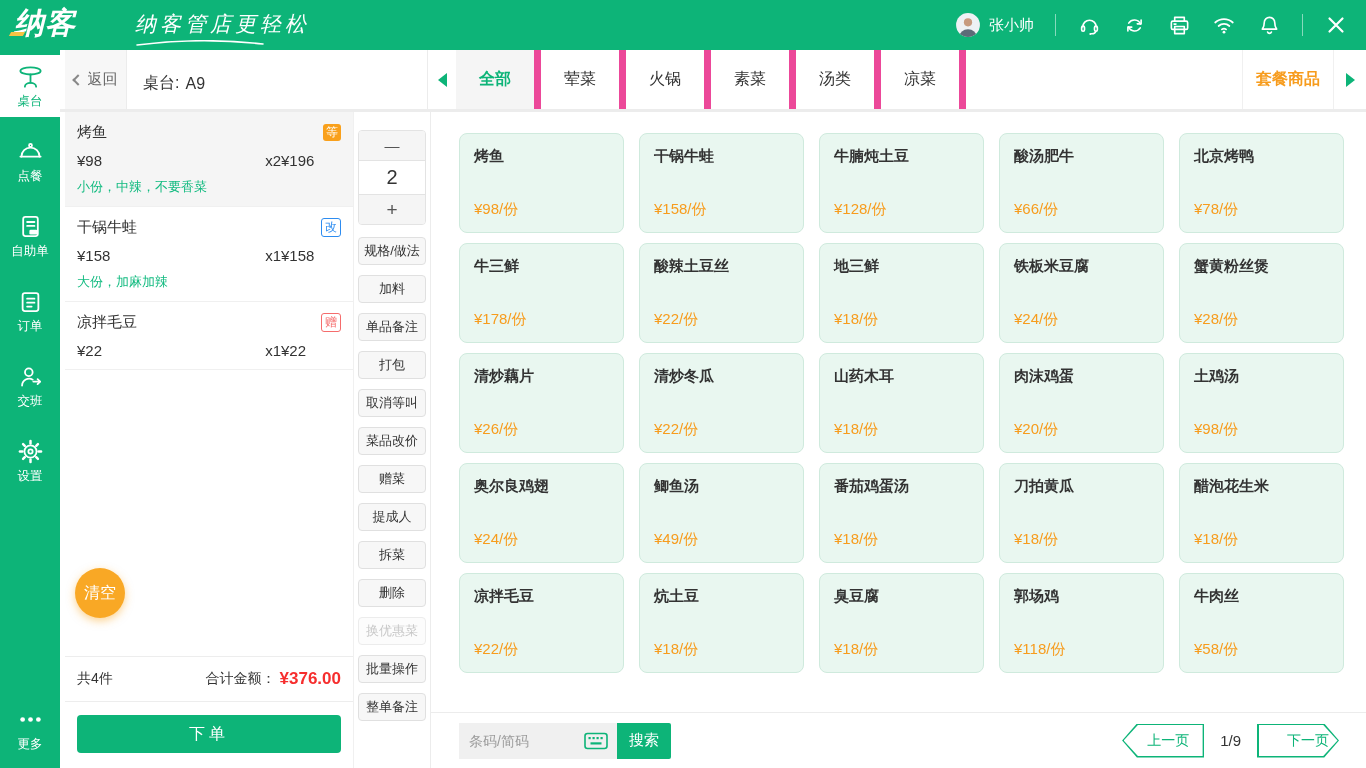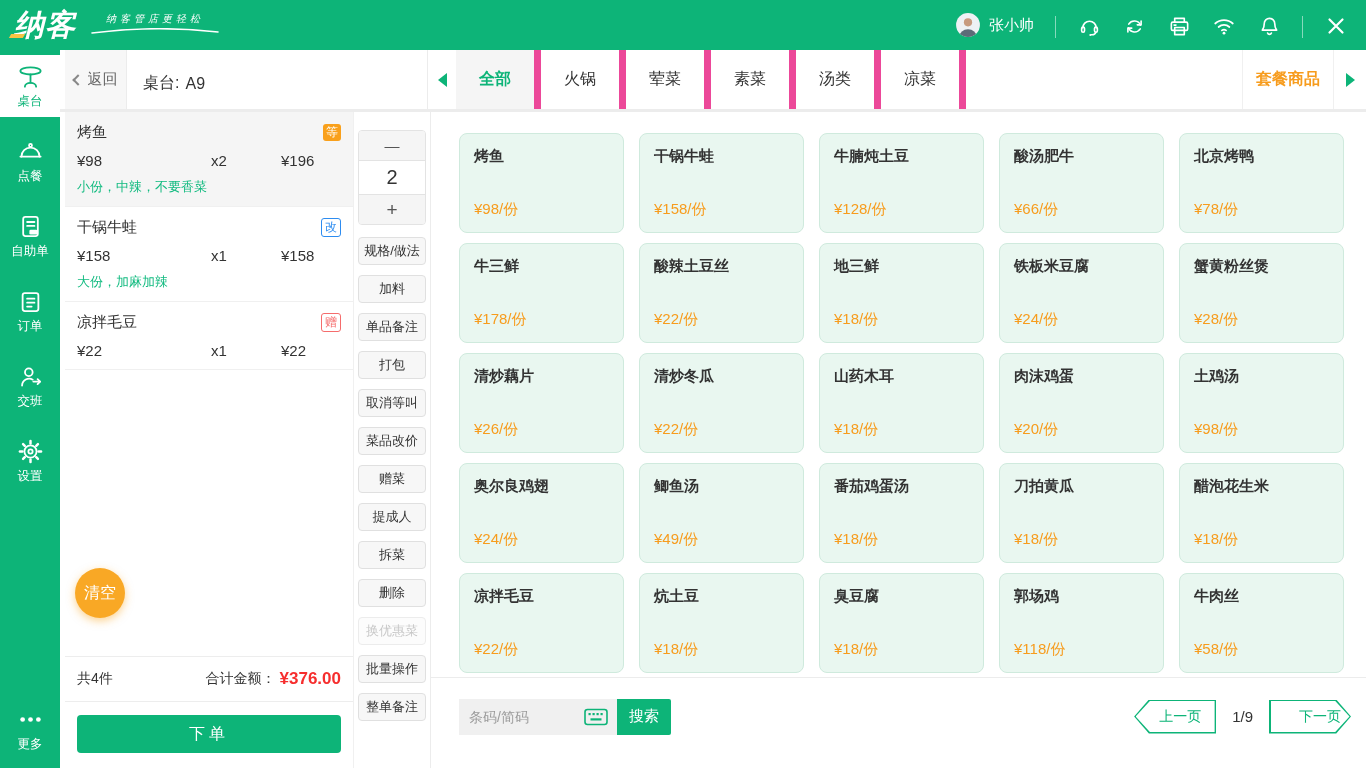--- a/index.html
+++ b/index.html
@@ -5,23 +5,23 @@
   * { margin:0; padding:0; box-sizing:border-box; }
   html,body { width:1366px; height:768px; overflow:hidden; }
   body { font-family:"Liberation Sans","DejaVu Sans",sans-serif; background:#fff; position:relative; color:#333; }
 
   
   .topbar { position:absolute; left:0; top:0; width:1366px; height:50px; background:#0db478; display:flex; align-items:center; justify-content:space-between; padding:0 18px 0 14px; }
   .brand { display:flex; align-items:flex-start; gap:14px; }
   .brand-logo { font-size:30px; font-weight:bold; color:#fff; font-style:italic; letter-spacing:1px; position:relative; line-height:38px; }
   .brand-logo .accent { position:absolute; left:-4px; bottom:6px; width:14px; height:4px; background:#f6c344; transform:skewX(-30deg); }
   .brand-slogan { margin-top:6px; display:flex; flex-direction:column; align-items:center; }
-  .brand-slogan .txt { color:#fff; font-size:10px; font-style:italic; letter-spacing:4px; }
+  .brand-slogan .txt { color:#fff; font-size:21px; font-style:italic; letter-spacing:4px;margin-left:45px; }
   .brand-slogan svg { margin-top:2px; }
-  .top-right { display:flex; align-items:flex-end; gap:21px; }
+  .top-right { display:flex; align-items:center; gap:21px; }
   .userbox { display:flex; align-items:center; gap:8px; color:#fff; font-size:15px; }
   .tdivider { width:1px; height:22px; background:rgba(255,255,255,.5); }
   .ticon { width:24px; height:24px; display:flex; align-items:center; justify-content:center; cursor:pointer; }
   .ticon svg { stroke:#fff; fill:none; stroke-width:1.7; stroke-linecap:round; stroke-linejoin:round; }
 
   
   .sidebar { position:absolute; left:0; top:50px; width:60px; height:718px; background:#0db478; display:flex; flex-direction:column; align-items:stretch; padding-top:5px; }
   .side-item { height:62px; margin-bottom:13px; display:flex; flex-direction:column; align-items:center; justify-content:center; color:#fff; cursor:pointer; }
   .side-item .lbl { font-size:12.5px; margin-top:3px; }
   .side-item svg { stroke:#fff; fill:none; stroke-width:1.6; stroke-linecap:round; stroke-linejoin:round; }
@@ -50,21 +50,21 @@
   .order-item { padding:11px 12px 10px 12px; border-bottom:1px solid #f0f0f0; cursor:pointer; background:#fff; }
   .order-item[data-selected="true"] { background:#f5f5f5; }
   .oi-top { display:flex; align-items:center; justify-content:space-between; }
   .oi-name { font-size:15px; color:#333; }
   .badge { font-size:12px; border-radius:3px; padding:1px 3px; line-height:15px; }
   .badge[data-type="wait"]   { background:#f9a01b; color:#fff; }
   .badge[data-type="modify"] { background:#fff; color:#2d8cf0; border:1px solid #2d8cf0; }
   .badge[data-type="gift"]   { background:#fff; color:#f56c6c; border:1px solid #f56c6c; }
   .oi-mid { display:flex; align-items:center; margin-top:10px; font-size:15px; color:#333; }
   .oi-price { flex:1; }
-  .oi-qty { width:70px; }
+  .oi-qty { width:70px;text-align:right; }
   .oi-total { width:60px; text-align:left; }
   .oi-note { margin-top:9px; font-size:13px; color:#13bb80; }
   .oi-note:empty { display:none; }
   .clear-btn { position:absolute; left:10px; bottom:150px; width:50px; height:50px; border-radius:50%; background:#f9a825; color:#fff; font-size:16px; display:flex; align-items:center; justify-content:center; box-shadow:0 3px 8px rgba(249,168,37,.5); cursor:pointer; }
   .totals-row { height:46px; border-top:1px solid #ededed; border-bottom:1px solid #ededed; display:flex; align-items:center; justify-content:space-between; padding:0 12px; }
   .totals-count { font-size:14px; color:#333; }
   .totals-right { display:flex; align-items:center; gap:4px; }
   .totals-label { font-size:14px; color:#333; }
   .totals-value { font-size:17px; font-weight:bold; color:#f62e2e; }
   .submit-btn { margin:13px 12px 15px 12px; height:38px; background:#0db478; color:#fff; font-size:16px; border:none; border-radius:4px; display:flex; align-items:center; justify-content:center; cursor:pointer; letter-spacing:4px; }
@@ -80,21 +80,21 @@
   .act-btn[data-disabled="true"] { background:#fcfcfc; border-color:#ececec; color:#c8c8c8; cursor:default; }
 
   
   .main-region { position:absolute; left:430px; top:112px; width:936px; height:656px; border-left:1px solid #ececec; background:#fff; }
   .menu-grid { padding:21px 0 0 28px; display:grid; grid-template-columns:repeat(5,165px); grid-auto-rows:100px; gap:10px 15px; }
   .menu-card { background:#e9f7f0; border:1px solid #cfeadd; border-radius:8px; padding:13px 14px; display:flex; flex-direction:column; justify-content:space-between; cursor:pointer; }
   .mc-name { font-size:15px; font-weight:bold; color:#333; }
   .mc-price { font-size:15px; color:#f79c1d; }
 
   
-  .bottom-bar { position:absolute; left:0; bottom:13px; width:936px; height:78px; border-top:1px solid #ececec; display:flex; align-items:center; padding:0 16px 0 28px; }
+  .bottom-bar { position:absolute; left:0; bottom:0; width:936px; height:56px; border-top:1px solid #ececec; display:flex; align-items:center; padding:0 28px 0 28px; }
   .search-group { display:flex; align-items:stretch; height:36px; }
   .search-input-wrap { width:158px; background:#f0f0f0; display:flex; align-items:center; padding:0 8px 0 10px; }
   .search-input { flex:1; border:none; background:transparent; outline:none; font-size:14px; color:#333; font-family:inherit; min-width:0; }
   .search-input::placeholder { color:#9b9b9b; }
   .kb-icon { width:26px; display:flex; align-items:center; justify-content:center; cursor:pointer; }
   .kb-icon svg { stroke:#0db478; fill:none; stroke-width:1.6; }
   .search-btn { width:54px; background:#0db478; color:#fff; border:none; font-size:15px; border-radius:0 2px 2px 0; cursor:pointer; font-family:inherit; }
   .pagination { margin-left:auto; display:flex; align-items:center; gap:16px; }
   .pg-btn { position:relative; width:82px; height:34px; cursor:pointer; }
   .pg-outer { position:absolute; inset:0; background:#0db478; }
@@ -267,23 +267,23 @@
     <span>桌台:</span>
     <span>A9</span>
   </div>
   <div class="tabs-zone">
     <div class="tab-arrow">
         <span class="tri-left"></span>
       </div>
     <div style="display:flex;align-items:stretch;">
       <div class="tab" data-active="true">全部</div>
 
+      <div class="tab">荤菜</div>
+
       <div class="tab">火锅</div>
-
-      <div class="tab">荤菜</div>
 
       <div class="tab">素菜</div>
 
       <div class="tab">汤类</div>
 
       <div class="tab">凉菜</div>
     </div>
     <div class="tabs-spacer"></div>
     <div class="combo-btn">套餐商品</div>
     <div class="tab-arrow" style="width:32px;">

